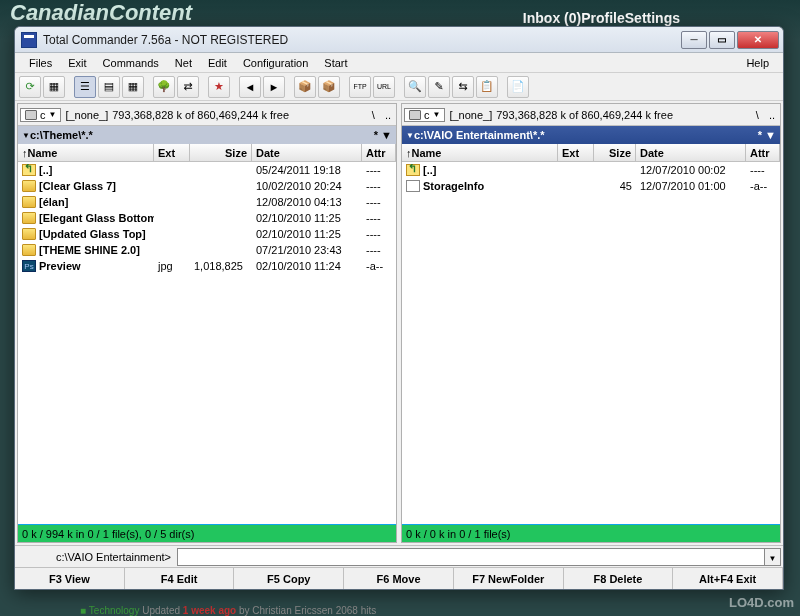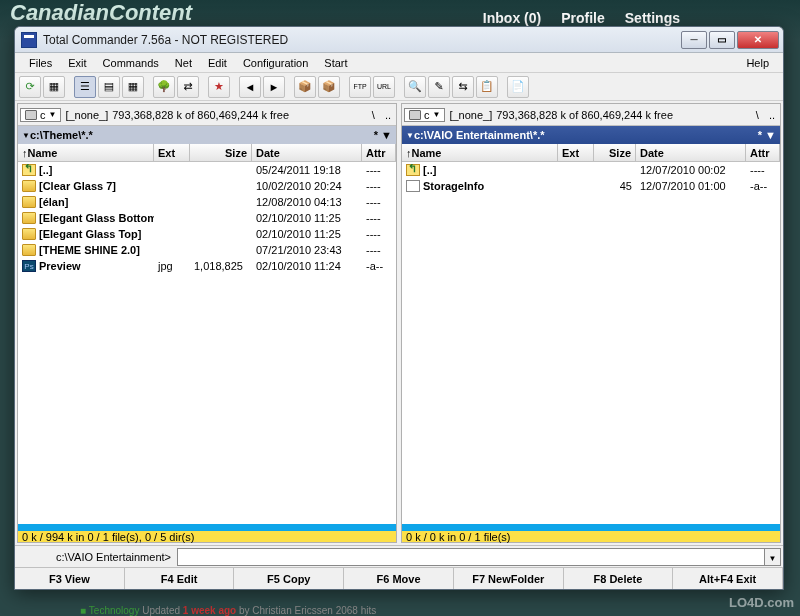--- a/index.html
+++ b/index.html
@@ -12,21 +12,21 @@
   overflow: hidden;
   position: relative;
   -webkit-font-smoothing: none;
 }
 .bg-header {
   position: absolute; top: 0; left: 0; right: 0; height: 40px;
   background: linear-gradient(#1a3a3a, #2a4747);
   color: #fff;
 }
 .bg-logo { position: absolute; left: 10px; top: 0; font-size: 22px; font-style: italic; font-weight: bold; color: #d0e8e0; }
-.bg-nav { position: absolute; right: 120px; top: 10px; display: flex; gap: 20px; font-size: 14px; font-weight: bold; color: #fff; }
+.bg-nav { position: absolute; right: 120px; top: 10px; display: flex; font-size: 14px; font-weight: bold; color: #fff; }
 .watermark { position: absolute; bottom: 6px; right: 6px; color: rgba(255,255,255,.5); font-size: 13px; font-weight: bold; z-index: 100; }
 .bg-footer { position: absolute; bottom: 0; left: 80px; font-size: 10px; color: #888;}
 
 .window {
   position: absolute;
   left: 14px; top: 26px;
   width: 770px; height: 564px;
   background: #f0f0f0;
   border: 1px solid #5a6a7a;
   border-radius: 6px 6px 0 0;
@@ -91,21 +91,21 @@
 .frow .c-attr{width:34px;}
 .frow .c-size2{width:42px;text-align:right;}
 .ico{width:14px;height:12px;display:inline-block;flex-shrink:0;}
 .ico.folder{background:linear-gradient(#fce47a,#e8b83a);border:1px solid #c09020;border-radius:1px;}
 .ico.up{background:#fce47a;border:1px solid #c09020; position:relative;}
 .ico.up::after{content:"↰";position:absolute;left:1px;top:-3px;font-size:11px;color:#2a7a2a;font-weight:bold;}
 .ico.ps{background:#0c4a6e;border:1px solid #0a2a5a;color:#a0c0f0;font-size:8px;text-align:center;line-height:11px;font-weight:normal;}
 .ico.file{background:#fff;border:1px solid #888;}
 .ico.disk{width:12px;height:10px;background:#d0d0d0;border:1px solid #666;border-radius:1px;}
 
-.statusrow{height:18px;border-top:7px solid #0ea5e9;background:#fde047;display:flex;align-items:center;padding:0 4px;font-size:11px;}
+.statusrow{height:18px;border-top:1px solid #0ea5e9;background:#22c55e;display:flex;align-items:center;padding:0 4px;font-size:11px;}
 
 .cmdbar{height:22px;display:flex;align-items:center;border-top:1px solid #c0c0c0;background:#f0f0f0;padding:0 2px;}
 .cmdbar .lbl{padding:0 6px;text-align:right;width:160px;}
 .cmdbar input{flex:1;border:1px solid #888;height:18px;padding:0 2px;font-size:11px;}
 .cmdbar .dd{width:16px;border:1px solid #888;border-left:0;height:18px;text-align:center;line-height:16px;background:#f0f0f0;}
 
 .fnbar{height:22px;display:flex;border-top:1px solid #c0c0c0;background:#f0f0f0;}
 .fnbar>div{flex:1;border-right:1px solid #c0c0c0;display:flex;align-items:center;justify-content:center;font-size:11px;font-weight:bold;}
 .tri{font-size:8px;}
 </style>
@@ -250,21 +250,21 @@
             <div class="c-ext"></div>
             <div class="c-size">
               <dir></dir>
             </div>
             <div class="c-date">02/10/2010 11:25</div>
             <div class="c-attr">----</div>
           </div>
           <div class="frow">
             <div class="c-name">
               <span class="ico folder"></span>
-              <span>[Elegant Glass Top]</span>
+              <span>[Updated Glass Top]</span>
             </div>
             <div class="c-ext"></div>
             <div class="c-size">
               <dir></dir>
             </div>
             <div class="c-date">02/10/2010 11:25</div>
             <div class="c-attr">----</div>
           </div>
           <div class="frow">
             <div class="c-name">

